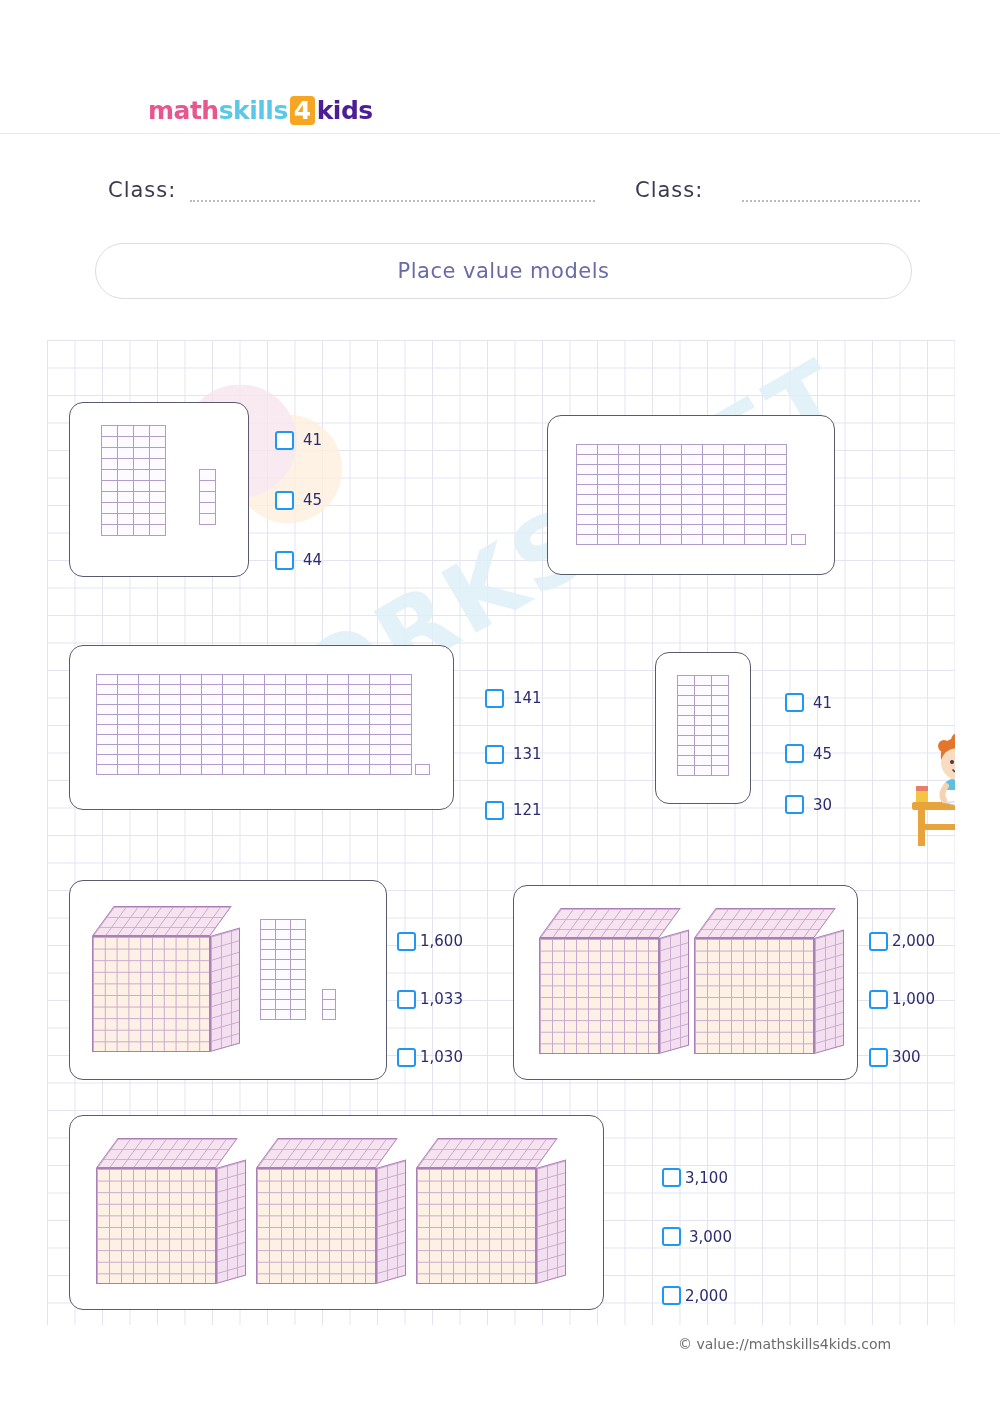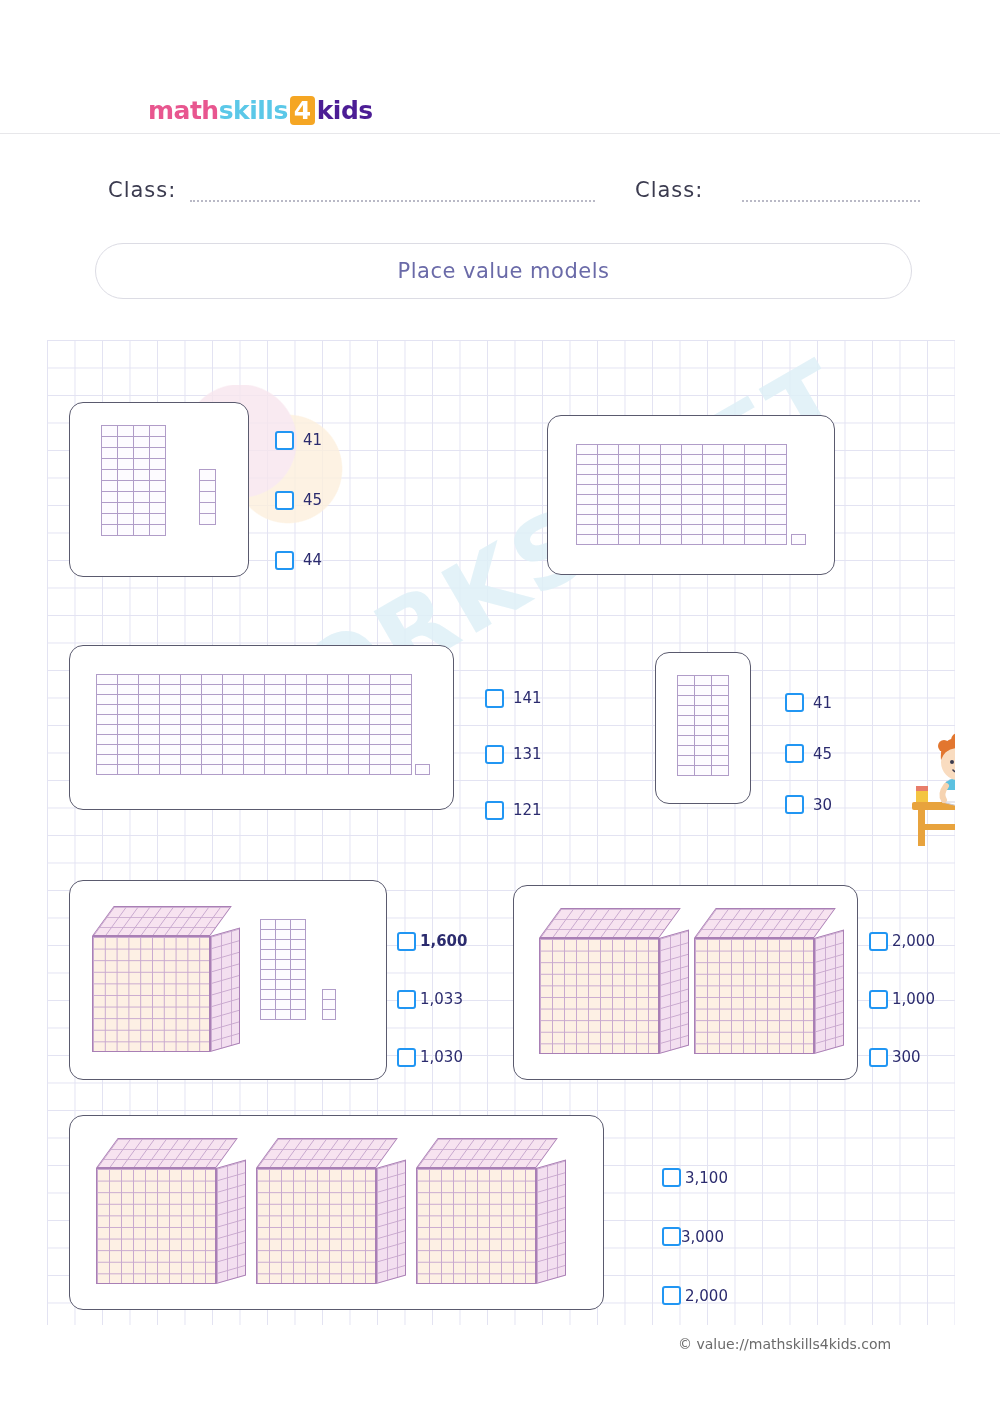--- a/index.html
+++ b/index.html
@@ -802,21 +802,21 @@
               <td style="width:13px;height:10px;"></td>
             </tr>
         <tr>
               <td style="width:13px;height:10px;"></td>
             </tr>
       </tbody>
         </table>
     </div>
   </div>
   <div class="opts" style="left:350px; top:572px;">
-    <div class="opt" style="height:58px;font-weight:bold;">
+    <div class="opt" style="height:58px;">
       <span class="cb"></span>
       <span class="opt-label" style="margin-left:4px;">1,600</span>
     </div>
     <div class="opt" style="height:58px;">
       <span class="cb"></span>
       <span class="opt-label" style="margin-left:4px;">1,033</span>
     </div>
     <div class="opt" style="height:58px;">
       <span class="cb"></span>
       <span class="opt-label" style="margin-left:4px;">1,030</span>
@@ -867,21 +867,21 @@
       <div class="face-side" style="left:120px; top:30px; width:30px; height:116px; background-size:10px 11.6px; transform:skewY(-16deg); transform-origin:top left;"></div>
     </div>
   </div>
   <div class="opts" style="left:615px; top:808px;">
     <div class="opt" style="height:59px;">
       <span class="cb"></span>
       <span class="opt-label" style="margin-left:4px;">3,100</span>
     </div>
     <div class="opt" style="height:59px;">
       <span class="cb"></span>
-      <span class="opt-label" style="margin-left:0;">3,000</span>
+      <span class="opt-label" style="margin-left:8px;">3,000</span>
     </div>
     <div class="opt" style="height:59px;">
       <span class="cb"></span>
       <span class="opt-label" style="margin-left:4px;">2,000</span>
     </div>
   </div>
 
 </div>
 
 <div class="footer">© value://mathskills4kids.com</div>

